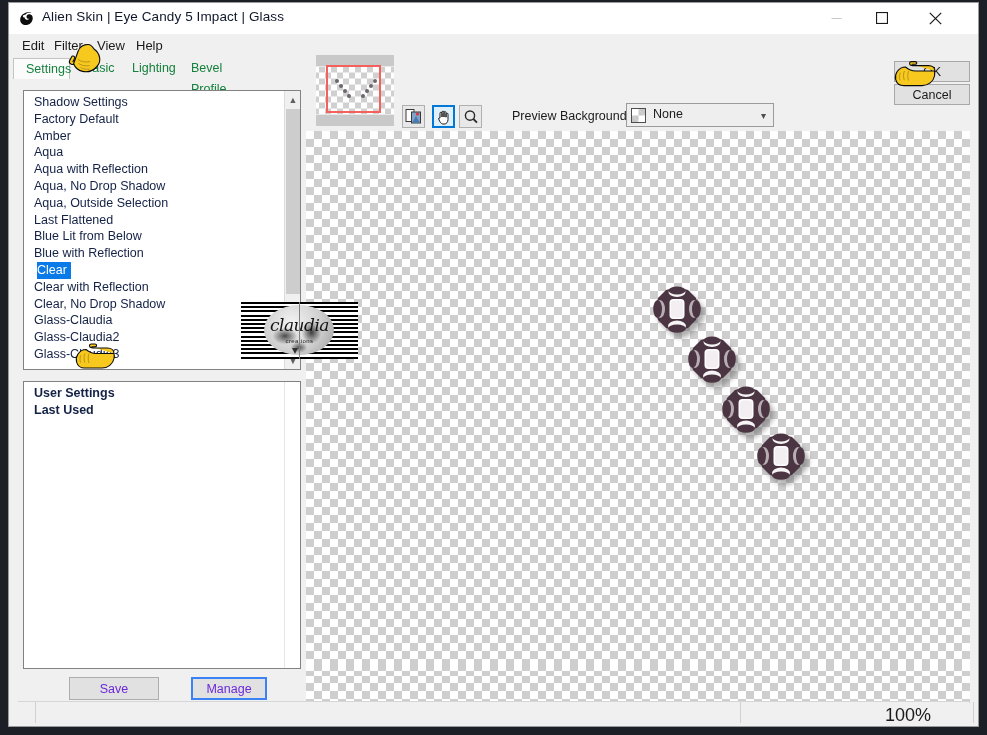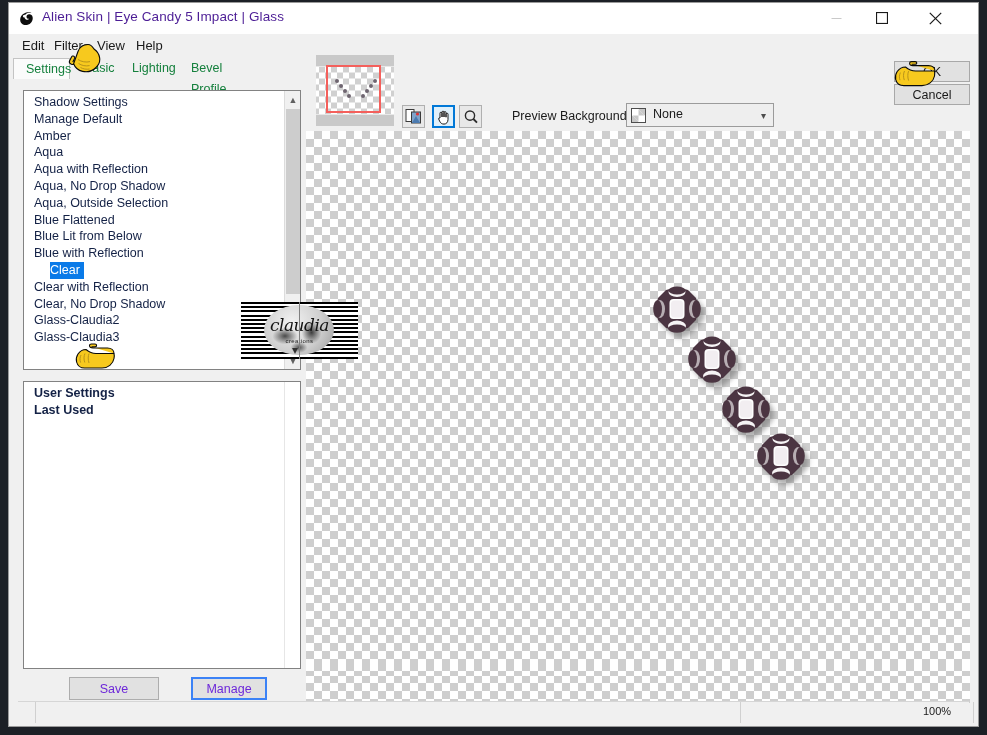--- a/index.html
+++ b/index.html
@@ -45,21 +45,21 @@
   }
   #title-icon {
     position: absolute;
     left: 8px; top: 6px;
     width: 19px; height: 19px;
   }
   #title-text {
     position: absolute;
     left: 33px; top: 6px;
     font-size: 13.5px;
-    color: #4c1d95;
+    color: #0f172a;
     white-space: nowrap;
     letter-spacing: .1px;
   }
   .win-btn {
     position: absolute;
     top: 0;
     width: 46px; height: 30px;
     display: flex;
     align-items: center;
     justify-content: center;
@@ -153,21 +153,21 @@
   }
   .list-row.selected {
     background: #0a7ae8;
     color: #ffffff;
     display: inline-block;
     padding-right: 4px;
     margin-left: 10px;
     padding-left: 0;
   }
   .list-row.selected-wrap {
-    padding-left: 16px;
+    padding-left: 3px;
   }
 
   
   .vscroll {
     position: absolute;
     right: 0; top: 0;
     width: 16px; height: 100%;
     background: #f0f0f0;
     border-left: 1px solid #dcdcdc;
     box-sizing: border-box;
@@ -435,22 +435,22 @@
   .sb-sep {
     position: absolute;
     top: 0; width: 1px; height: 100%;
     background: #d0d0d0;
   }
   #sb-sep1 { left: 17px; }
   #sb-sep2 { left: 722px; }
   #sb-sep3 { left: 955px; }
   #sb-zoom {
     position: absolute;
-    left: 905px; top: 3px;
-    font-size: 11px;
+    left: 867px; top: 3px;
+    font-size: 18px;
     color: #1a1a1a;
   }
 
   
   .pointer-hand { position: absolute; pointer-events: none; }
   #hand-filter { left: 55px; top: 40px; width: 42px; height: 30px; }
   #hand-clear  { left: 57px; top: 263px; width: 42px; height: 26px; }
   #hand-ok     { left: 884px; top: 57px; width: 44px; height: 27px; }
 </style>
 </head>
@@ -499,34 +499,35 @@
       <div class="tab" style="left:59px;width:46px">Basic</div>
       <div class="tab" style="left:107px;width:57px">Lighting</div>
       <div class="tab" style="left:166px;width:84px">Bevel Profile</div>
     </div>
 
     <div id="left-pane">
 
       <div class="listbox" id="settings-list">
         <div class="list-inner">
           <div class="list-row">Shadow Settings</div>
-          <div class="list-row">Manage Default</div>
+          <div class="list-row">Factory Default</div>
           <div class="list-row">Amber</div>
           <div class="list-row">Aqua</div>
           <div class="list-row">Aqua with Reflection</div>
           <div class="list-row">Aqua, No Drop Shadow</div>
           <div class="list-row">Aqua, Outside Selection</div>
-          <div class="list-row">Blue Flattened</div>
+          <div class="list-row">Last Flattened</div>
           <div class="list-row">Blue Lit from Below</div>
           <div class="list-row">Blue with Reflection</div>
           <div class="list-row selected-wrap">
             <span class="list-row selected" style="line-height:16.8px">Clear</span>
           </div>
           <div class="list-row">Clear with Reflection</div>
           <div class="list-row">Clear, No Drop Shadow</div>
+          <div class="list-row">Glass-Claudia</div>
           <div class="list-row">Glass-Claudia2</div>
           <div class="list-row">Glass-Claudia3</div>
         </div>
         <div class="vscroll">
           <div class="vs-arrow up">▲</div>
           <div class="vs-thumb"></div>
           <div class="vs-arrow down">▼</div>
         </div>
       </div>
 

